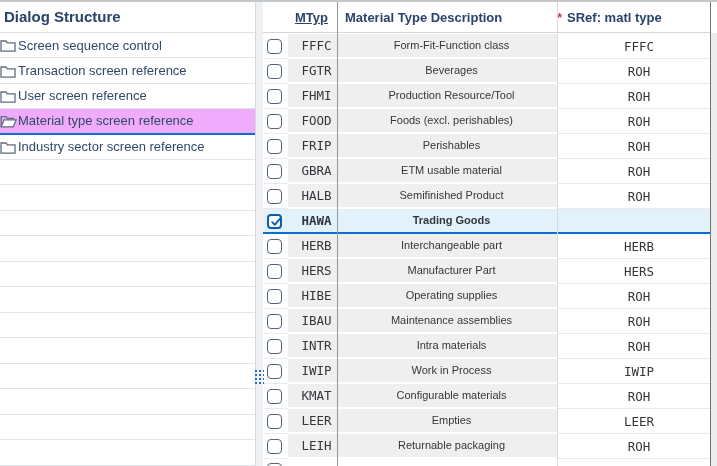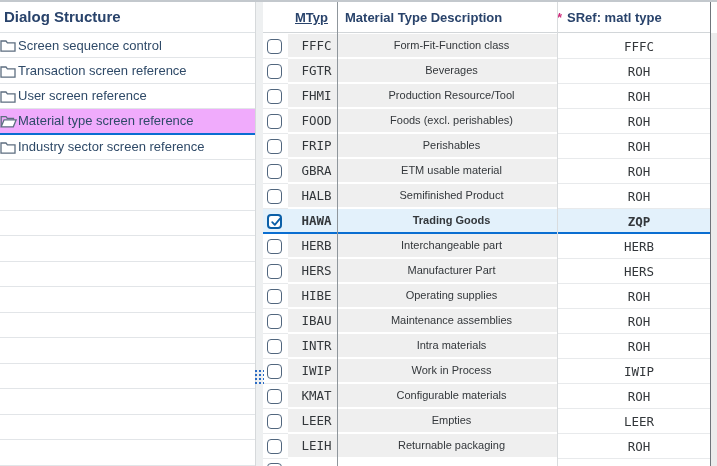--- a/index.html
+++ b/index.html
@@ -278,21 +278,20 @@
           <path d="M2.2 6.2 L4.8 8.8 L9.8 2.8" fill="none" stroke="#0b5fa7" stroke-width="1.8" stroke-linecap="round" stroke-linejoin="round"></path>
         </svg>
       </div>
     </div>
     <div class="cell c-mtyp">
             <div class="cell-bg">HAWA</div>
           </div>
     <div class="cell c-desc">
             <div class="cell-bg">Trading Goods</div>
           </div>
-    <div class="cell c-sref">ZQP</div>
   </div>
         <div class="trow">
     <div class="cell c-sel">
       <div class="cb">
         
       </div>
     </div>
     <div class="cell c-mtyp">
             <div class="cell-bg">HERB</div>
           </div>

